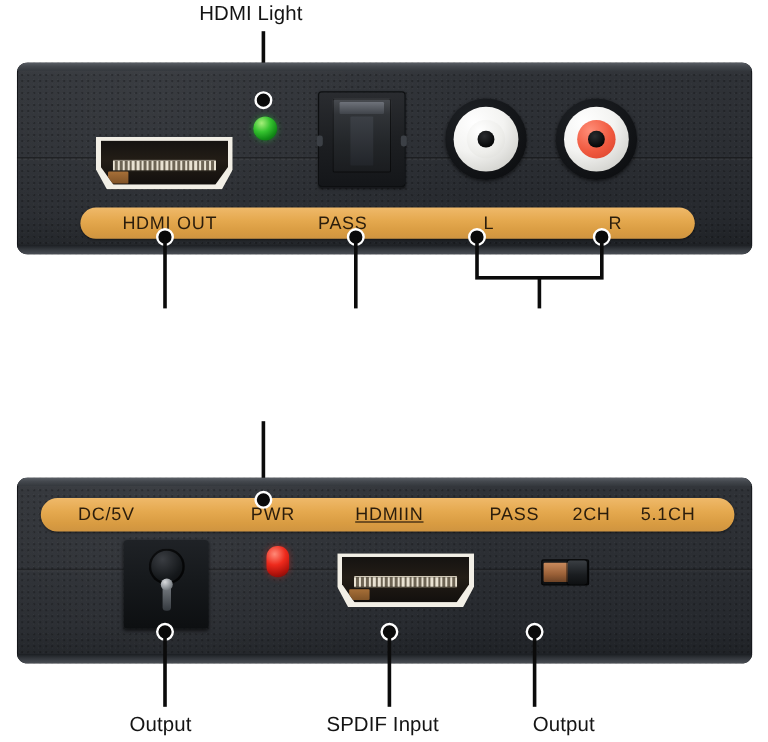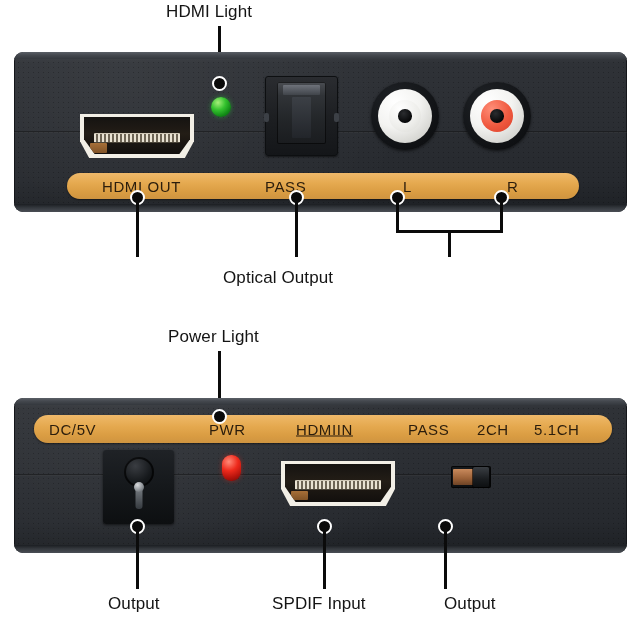--- a/index.html
+++ b/index.html
@@ -265,32 +265,30 @@
   <div class="dot" style="left:494px;top:190px;"></div>
 
   <div class="lead-line lead-v" style="left:136px;top:197px;height:60px;"></div>
   <div class="lead-line lead-v" style="left:295px;top:197px;height:60px;"></div>
 
   <div class="lead-line lead-v" style="left:396px;top:197px;height:33px;"></div>
   <div class="lead-line lead-v" style="left:500px;top:197px;height:33px;"></div>
   <div class="lead-line lead-h" style="left:396px;top:230px;width:107px;"></div>
   <div class="lead-line lead-v" style="left:448px;top:230px;height:27px;"></div>
 
-  <div class="callout-label" style="left:223px;top:268px;">Optical Output</div>
-
-  <div class="callout-label" style="left:168px;top:327px;">Power Light</div>
+
   <div class="lead-line lead-v" style="left:218px;top:351px;height:65px;"></div>
 
   <div class="device" style="left:14px;top:398px;width:613px;height:155px;">
     <div class="bevel-top"></div>
     <div class="seam" style="top:76px;"></div>
     <div class="bevel-bottom"></div>
 
     <div class="goldstrip" style="left:20px;top:17px;width:578px;height:28px;">
-      <span style="left:15px;">DC/5V</span>
+      <span style="left:31px;">DC/5V</span>
       <span style="left:175px;">PWR</span>
       <span style="left:262px;text-decoration:underline;">HDMIIN</span>
       <span style="left:374px;">PASS</span>
       <span style="left:443px;">2CH</span>
       <span style="left:500px;">5.1CH</span>
     </div>
 
     <div class="dcjack" style="left:89px;top:52px;width:71px;height:74px;">
       <div class="dcjack-hole"></div>
       <div class="dcjack-slot"></div>

